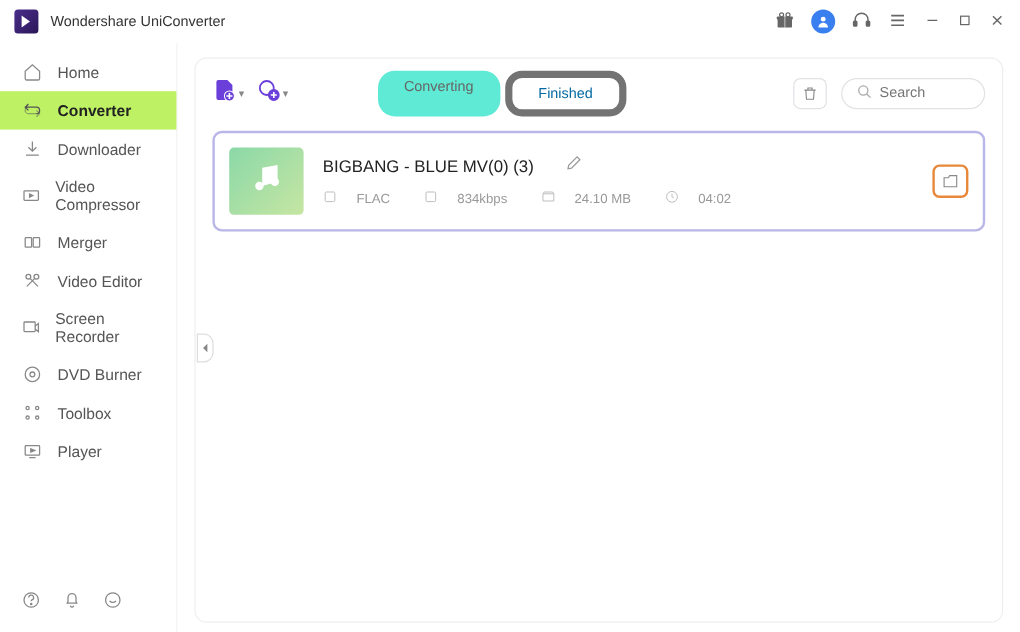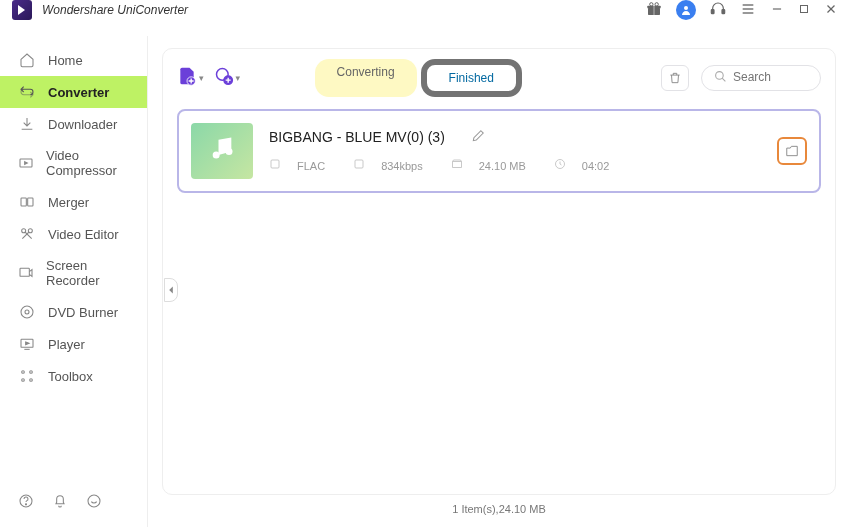--- a/index.html
+++ b/index.html
@@ -1,18 +1,18 @@
 <!DOCTYPE html>
 <html><head>
 <meta charset="utf-8">
 <style>
 * { margin: 0; padding: 0; box-sizing: border-box; font-family: -apple-system, BlinkMacSystemFont, "Segoe UI", Arial, sans-serif; }
 body { width: 850px; height: 527px; background: #fff; overflow: hidden; position: relative; }
 
-.titlebar { height: 36px; display: flex; align-items: flex-start; padding: 0 12px; justify-content: space-between; font-style: italic; }
+.titlebar { height: 36px; display: flex; align-items: center; padding: 0 12px; justify-content: space-between; }
 .titlebar-left { display: flex; align-items: center; gap: 10px; }
 .app-logo { width: 20px; height: 20px; background: linear-gradient(135deg, #4a2c8a, #2a1858); border-radius: 3px; position: relative; }
 .app-logo::after { content: ""; position: absolute; top: 5px; left: 6px; width: 0; height: 0; border-left: 7px solid #fff; border-top: 5px solid transparent; border-bottom: 5px solid transparent; }
 .app-title { font-size: 12px; color: #333; }
 .titlebar-right { display: flex; align-items: center; gap: 14px; }
 .titlebar-right .win-btn { color: #666; cursor: pointer; font-size: 14px; }
 .gift { color: #e74c3c; }
 .avatar { width: 20px; height: 20px; border-radius: 50%; background: #3a7ff0; color: #fff; display: flex; align-items: center; justify-content: center; font-size: 11px; }
 .headset { color: #555; }
 .hamburger { color: #555; }
@@ -32,34 +32,34 @@
 .content { flex: 1; display: flex; flex-direction: column; padding: 12px 14px 8px 14px; background: #fff; }
 .content-inner { flex: 1; background: #fff; border-radius: 10px; border: 1px solid #eee; display: flex; flex-direction: column; padding: 10px 14px; }
 .toolbar { display: flex; align-items: center; padding: 0 0 8px 0; gap: 10px; }
 .tool-btn { display: flex; align-items: center; gap: 2px; cursor: pointer; }
 .doc-add { color: #6b3fd9; font-size: 20px; }
 .circ-add { color: #6b3fd9; font-size: 20px; }
 .caret { font-size: 9px; color: #888; }
 
 .tabs-seg { display: flex; margin: 0 auto; }
 .seg { padding: 6px 22px; font-size: 12px; color: #666; border-radius: 14px; cursor: pointer; }
-.seg.conv { background: #fef9c3; }
+.seg.conv { background: #5eead4; }
 .seg.fin { background: #fff; border: 6px solid #737373; color: #0369a1; margin-left: 4px; }
 
 .toolbar-right { display: flex; align-items: center; gap: 12px; margin-left: auto; }
 .trash-btn { width: 28px; height: 26px; border: 1px solid #e2e2e6; border-radius: 6px; display: flex; align-items: center; justify-content: center; color: #888; cursor: pointer; }
 .search-box { display: flex; align-items: flex-start; gap: 6px; border: 1px solid #e2e2e6; border-radius: 13px; padding: 4px 12px; width: 120px; }
 .search-box input { border: none; outline: none; font-size: 12px; color: #666; width: 80px; background: transparent; }
 .search-box .mag { color: #aaa; font-size: 13px; }
 
 .item-card { border: 2px solid #b9b6e8; border-radius: 8px; padding: 12px; display: flex; align-items: center; gap: 16px; margin-top: 4px; }
 .thumb { width: 62px; height: 56px; background: linear-gradient(135deg, #8bd8a8, #c6e6a2); border-radius: 4px; display: flex; align-items: center; justify-content: center; }
 .note-icon { color: #fff; font-size: 26px; }
 .item-info { flex: 1; }
-.item-title-row { display: flex; align-items: flex-start; gap: 26px; }
+.item-title-row { display: flex; align-items: center; gap: 26px; }
 .item-title { font-size: 14px; color: #222; font-weight: 500; }
 .edit-ic { color: #999; cursor: pointer; font-size: 14px; }
 .meta-row { display: flex; gap: 28px; margin-top: 12px; font-size: 11px; color: #999; }
 .meta { display: flex; align-items: center; gap: 16px; }
 .meta-ic { color: #bbb; font-size: 12px; }
 .folder-btn { width: 30px; height: 28px; border: 2px solid #e8883b; border-radius: 6px; display: flex; align-items: center; justify-content: center; color: #888; cursor: pointer; }
 
 .status-bar { text-align: center; font-size: 11px; color: #777; padding: 8px 0 4px 0; }
 </style>
 </head>
@@ -189,37 +189,37 @@
             <svg width="16" height="16" viewBox="0 0 24 24" fill="none" stroke="currentColor" stroke-width="1.6">
               <circle cx="12" cy="12" r="9"></circle>
               <circle cx="12" cy="12" r="3"></circle>
             </svg>
           </span>
         <span>DVD Burner</span>
       </div>
       <div class="nav-item">
         <span class="nav-icon">
             <svg width="16" height="16" viewBox="0 0 24 24" fill="none" stroke="currentColor" stroke-width="1.6">
-              <rect x="3" y="5" width="18" height="12" rx="1"></rect>
-              <path d="M10 9l5 2-5 2z" fill="currentColor"></path>
-              <line x1="8" y1="20" x2="16" y2="20"></line>
-            </svg>
-          </span>
-        <span>Player</span>
-      </div>
-      <div class="nav-item">
-        <span class="nav-icon">
-            <svg width="16" height="16" viewBox="0 0 24 24" fill="none" stroke="currentColor" stroke-width="1.6">
               <circle cx="6" cy="6" r="2"></circle>
               <circle cx="18" cy="6" r="2"></circle>
               <circle cx="6" cy="18" r="2"></circle>
               <circle cx="18" cy="18" r="2"></circle>
             </svg>
           </span>
         <span>Toolbox</span>
+      </div>
+      <div class="nav-item">
+        <span class="nav-icon">
+            <svg width="16" height="16" viewBox="0 0 24 24" fill="none" stroke="currentColor" stroke-width="1.6">
+              <rect x="3" y="5" width="18" height="12" rx="1"></rect>
+              <path d="M10 9l5 2-5 2z" fill="currentColor"></path>
+              <line x1="8" y1="20" x2="16" y2="20"></line>
+            </svg>
+          </span>
+        <span>Player</span>
       </div>
     </div>
     <div class="bottom-icons">
       <span><svg width="16" height="16" viewBox="0 0 24 24" fill="none" stroke="currentColor" stroke-width="1.6">
             <circle cx="12" cy="12" r="9"></circle>
             <path d="M9 9a3 3 0 1 1 4 2.8c-.8.4-1 1-1 1.7"></path>
             <circle cx="12" cy="17" r="0.8" fill="currentColor"></circle>
           </svg></span>
       <span><svg width="16" height="16" viewBox="0 0 24 24" fill="none" stroke="currentColor" stroke-width="1.6">
             <path d="M18 16H6l1-2V9a5 5 0 0 1 10 0v5z"></path>
@@ -322,15 +322,14 @@
               </span>
           </div>
         </div>
         <div class="folder-btn">
           <svg width="16" height="14" viewBox="0 0 24 24" fill="none" stroke="currentColor" stroke-width="1.6">
               <path d="M3 7h6l2-3h10v16H3z"></path>
             </svg>
         </div>
       </div>
     </div>
-    <div class="status-bar">1 Item(s),24.10 MB</div>
   </div>
 </div>
 
 </body></html>

